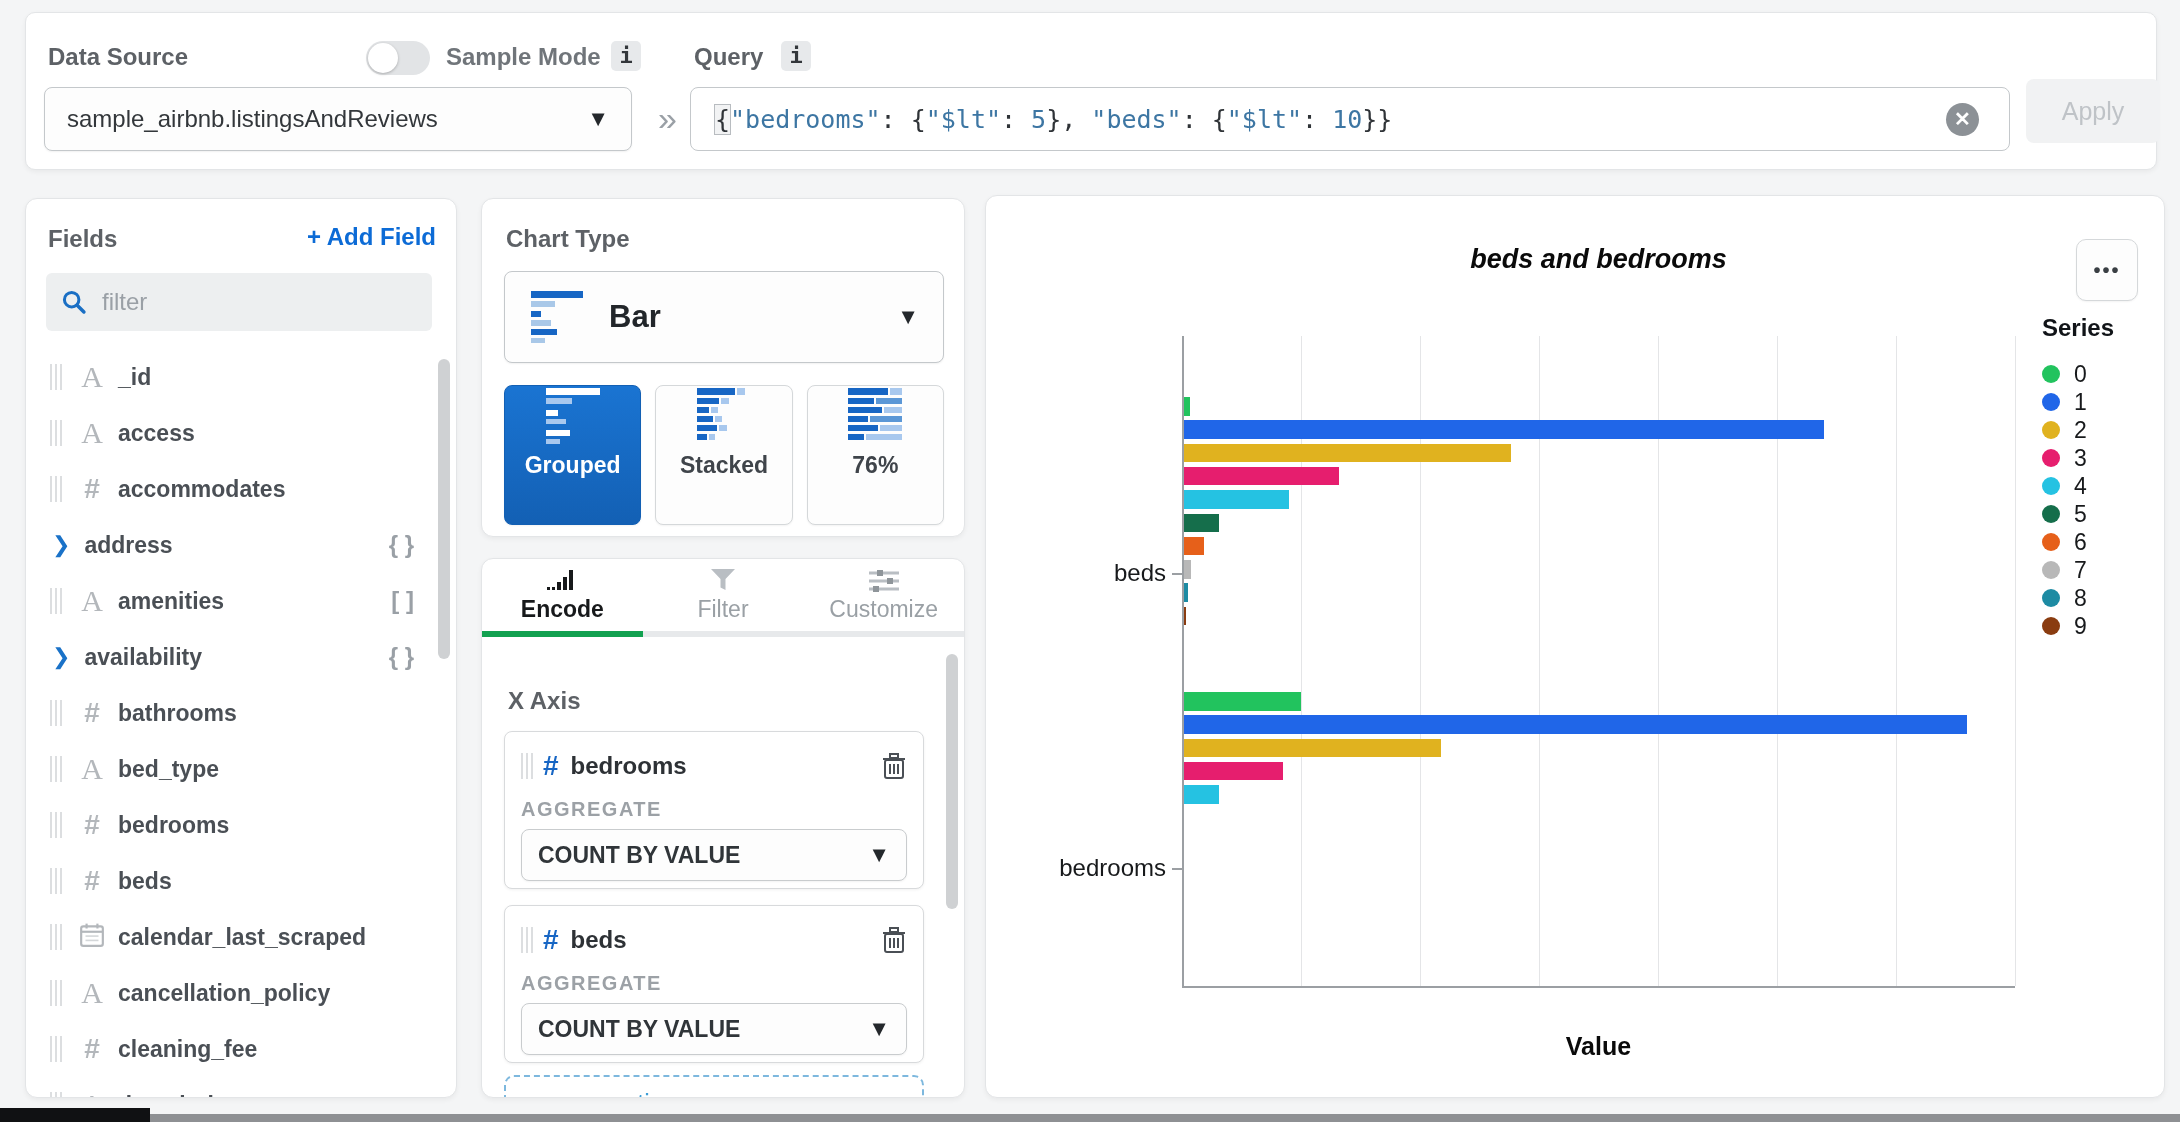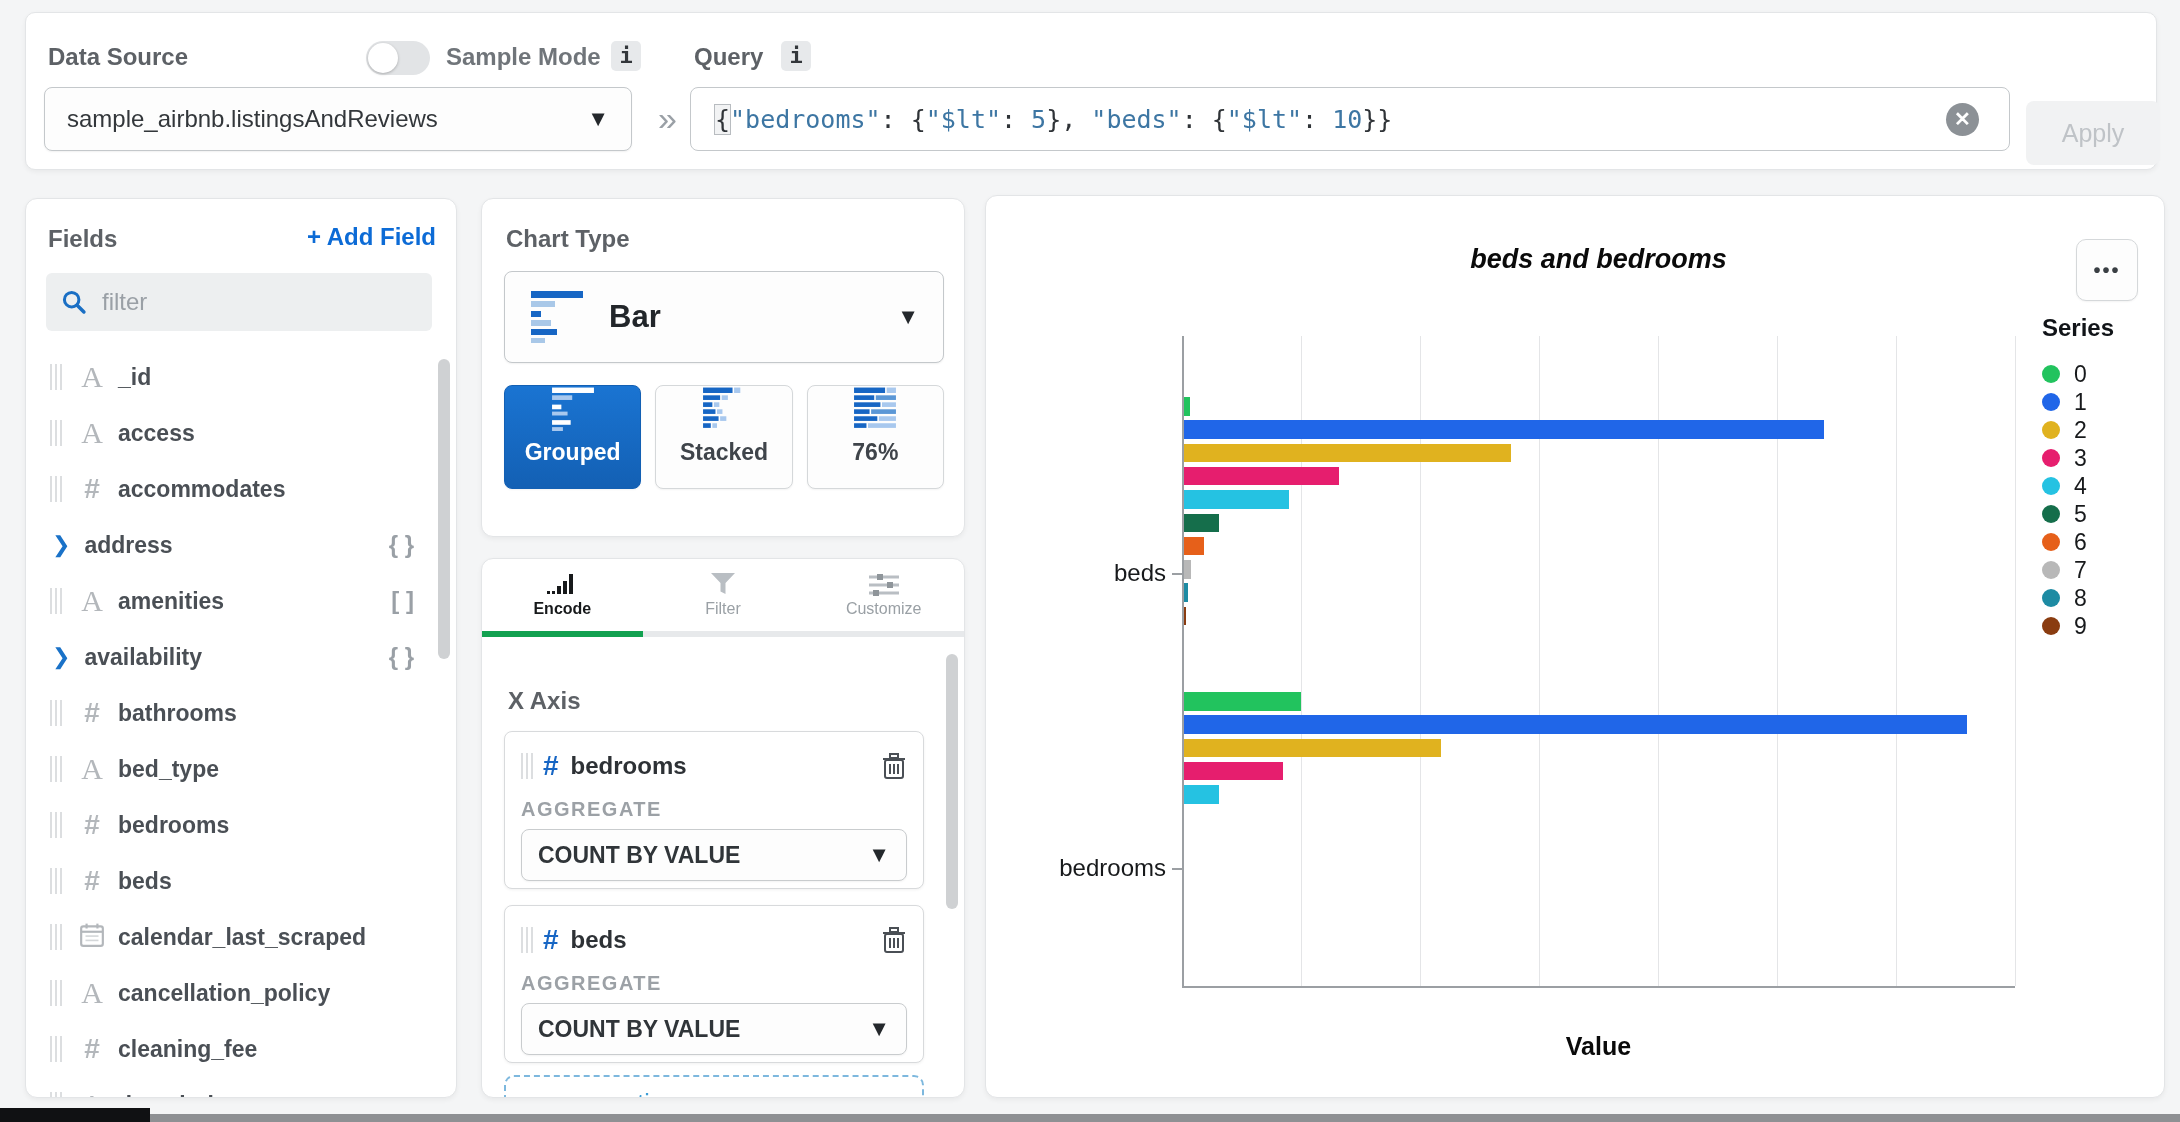--- a/index.html
+++ b/index.html
@@ -34,21 +34,21 @@
   #query-box { position:absolute; left:664px; top:74px; width:1320px; height:64px; background:#fff;
                border:1px solid #c4c8cb; border-radius:8px; display:flex; align-items:center;
                padding:0 60px 0 24px; font-family:"DejaVu Sans Mono", monospace; font-size:25px;
                color:#2f3337; white-space:pre; }
   .tok-str { color:#3d76a3; }
   .tok-num { color:#3d76a3; }
   .brace-hl { outline:1px solid #b8bcc0; background:#f2f3f4; }
   #query-clear { position:absolute; left:1920px; top:90px; width:33px; height:33px; background:#8c9196;
                  border-radius:50%; color:#fff; font-size:20px; font-weight:bold; text-align:center;
                  line-height:33px; cursor:pointer; }
-  #apply-btn { position:absolute; left:2000px; top:88px; width:134px; height:64px; background:#f1f2f3;
+  #apply-btn { position:absolute; left:2000px; top:66px; width:134px; height:64px; background:#f1f2f3;
                border:none; border-radius:8px; font-size:25px; color:#bfc3c7; font-family:inherit; }
 
   
   #fields-card { left:25px; top:198px; width:432px; height:900px; overflow:hidden; }
   #fields-title { position:absolute; left:22px; top:26px; font-size:24px; font-weight:bold; color:#5d6166; }
   #add-field { position:absolute; right:20px; top:24px; font-size:24px; font-weight:bold; color:#0c6bd6; cursor:pointer; }
   #filter-wrap { position:absolute; left:20px; top:74px; width:386px; height:58px; background:#edeff0;
                  border-radius:6px; display:flex; align-items:center; padding:0 14px; }
   #filter-wrap svg { flex:0 0 auto; }
   #filter-input { border:none; background:transparent; outline:none; font-size:24px; margin-left:14px;
@@ -68,36 +68,36 @@
                       background:#cfd1d3; border-radius:6px; }
 
   
   #ctype-card { left:481px; top:198px; width:484px; height:339px; }
   #ctype-title { position:absolute; left:24px; top:26px; font-size:24px; font-weight:bold; color:#5d6166; }
   #ctype-select { position:absolute; left:22px; top:72px; width:440px; height:92px; background:#fdfdfd;
                   border:1px solid #c4c8cb; border-radius:8px; display:flex; align-items:center;
                   padding:0 24px; cursor:pointer; box-shadow:0 1px 2px rgba(0,0,0,0.06); }
   #ctype-select .val { font-size:31px; font-weight:bold; color:#22262a; margin-left:22px; }
   .subtype-row { position:absolute; left:22px; top:186px; width:440px; display:flex; gap:14px; }
-  .subtype-btn { width:138px; height:104px; border-radius:8px; border:1px solid #d5d8da; background:#fdfdfd;
-                 display:flex; flex-direction:column; align-items:center; justify-content:flex-end;
+  .subtype-btn { width:138px; height:140px; border-radius:8px; border:1px solid #d5d8da; background:#fdfdfd;
+                 display:flex; flex-direction:column; align-items:center; 
                  padding-bottom:22px; cursor:pointer; box-shadow:0 1px 2px rgba(0,0,0,0.05); }
   .subtype-btn .lbl { font-size:23px; font-weight:bold; color:#3f444a; margin-top:8px; }
   .subtype-btn.active { background:linear-gradient(#1a74d2,#1360b4); border-color:#1360b4; }
   .subtype-btn.active .lbl { color:#fff; }
   #show-all { position:absolute; left:0; top:318px; width:100%; text-align:center; font-size:24px;
               font-weight:bold; color:#0c6bd6; cursor:pointer; }
   #show-all .v { font-weight:normal; margin-right:10px; font-size:22px; }
 
   
   #encode-card { left:481px; top:558px; width:484px; height:540px; overflow:hidden; }
   .tab-row { position:absolute; left:0; top:0; width:100%; height:78px; display:flex; }
   .tab { flex:1; display:flex; flex-direction:column; align-items:center; justify-content:center;
          gap:4px; cursor:pointer; border-bottom:6px solid #e7e9eb; }
-  .tab .tlbl { font-size:16px; color:#9aa0a5; }
+  .tab .tlbl { font-size:23px; color:#9aa0a5; }
   .tab.active { border-bottom-color:#12a150; }
   .tab.active .tlbl { color:#17191b; font-weight:bold; }
   #xaxis-label { position:absolute; left:26px; top:128px; font-size:24px; font-weight:bold; color:#5d6166; }
   .enc-channel { position:absolute; left:22px; width:420px; height:158px; border:1px solid #d8dadc;
                  border-radius:8px; background:#fff; box-shadow:0 1px 3px rgba(0,0,0,0.06); padding:14px 16px; }
   #enc-card-0 { top:172px; }
   #enc-card-1 { top:346px; }
   .enc-field-row { display:flex; align-items:center; height:40px; }
   .enc-field-row .drag-handle { margin-right:10px; }
   .hash-blue { color:#1766c4; font-size:28px; font-weight:bold; margin-right:12px; }

